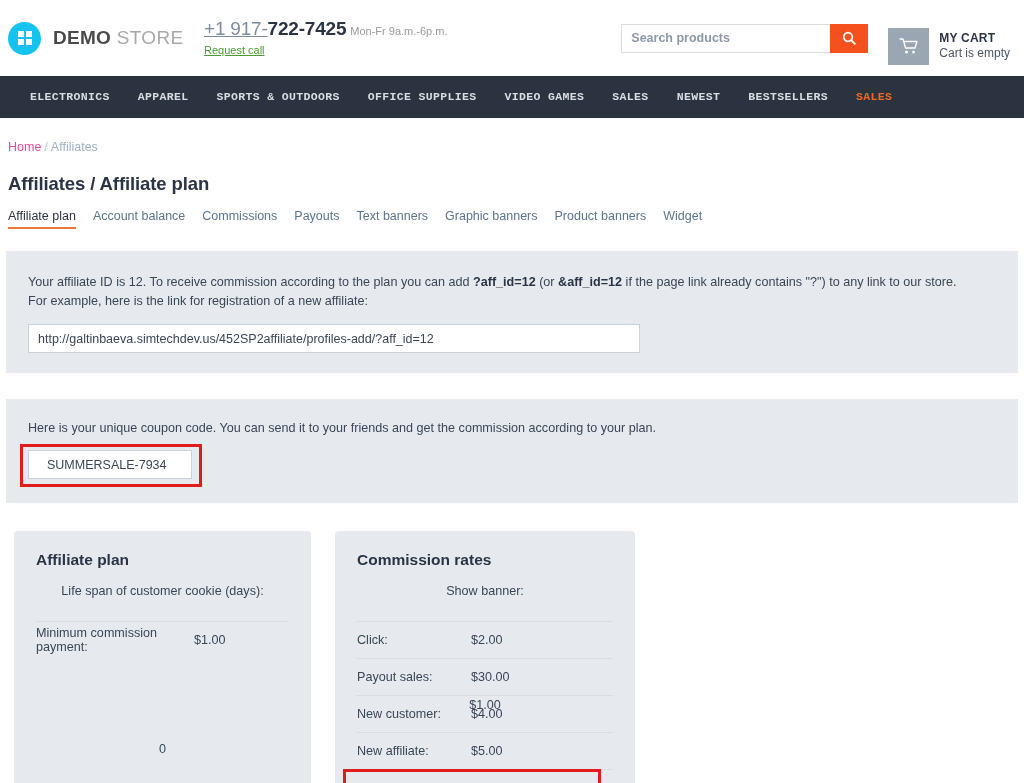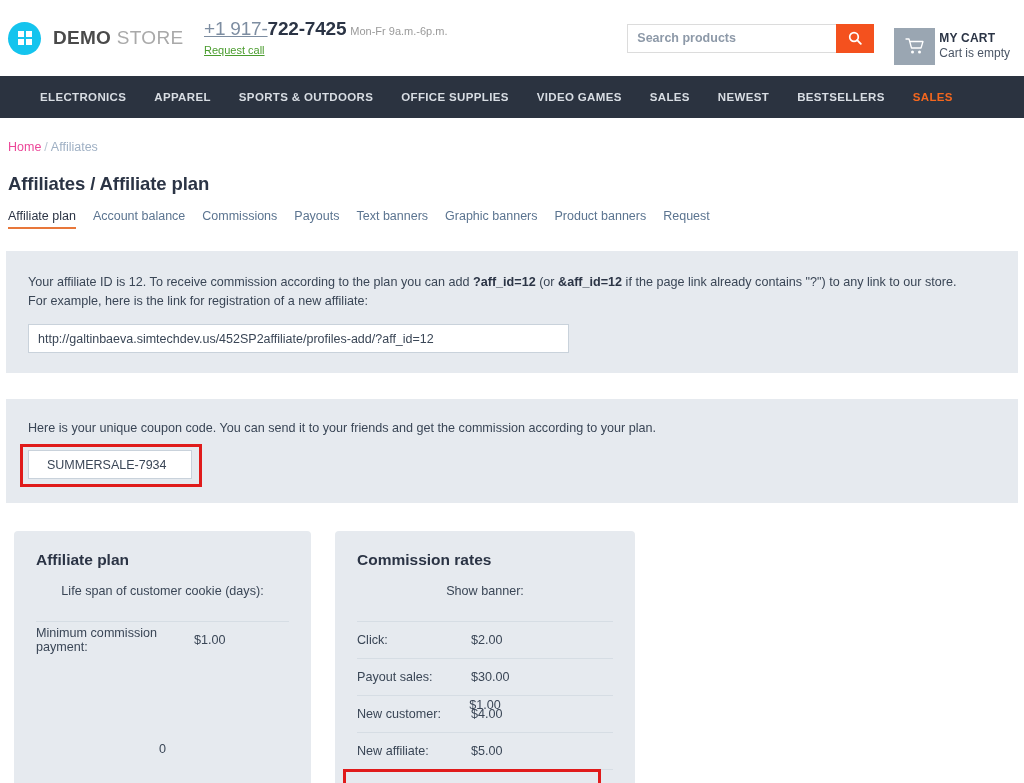--- a/index.html
+++ b/index.html
@@ -89,42 +89,43 @@
     background: #f4511e;
     border: none;
     cursor: pointer;
     display: flex;
     align-items: center;
     justify-content: center;
   }
   .cart-block {
     display: flex;
     align-items: center;
-    gap: 4px;
+    gap: 10px;
     margin-left: 20px;
     margin-top: 16px;
   }
   .cart-icon-box {
     width: 41px; height: 37px;
     background: #9aa6b2;
     display: flex;
     align-items: center;
     justify-content: center;
   }
   .cart-texts { line-height: 1.25; }
   .cart-title { font-size: 12px; font-weight: bold; color: #2b3445; letter-spacing: .2px; }
   .cart-sub { font-size: 12px; color: #4a5565; }
 
   
   .nav-bar {
     height: 42px;
     background: #2b3340;
     display: flex;
     align-items: center;
-    padding-left: 26px;
+    padding-left: 16px;
+    font-family: Liberation Mono, monospace;
   }
   .nav-item {
     font-size: 11.5px;
     font-weight: bold;
     color: #d8dde3;
     letter-spacing: .35px;
     padding: 0 14px;
     line-height: 42px;
     cursor: pointer;
     white-space: nowrap;
@@ -185,21 +186,21 @@
     font-size: 12.6px;
     color: #3a4656;
     line-height: 1.52;
     max-width: 940px;
   }
   .panel-text b { font-weight: bold; color: #2b3445; }
 
   .text-input {
     display: block;
     margin-top: 13px;
-    width: 541px;
+    width: 612px;
     height: 29px;
     background: #ffffff;
     border: 1px solid #c9d2db;
     padding: 6px 9px;
     font-size: 12.5px;
     color: #3a4656;
     font-family: "Liberation Sans", sans-serif;
     outline: none;
   }
   .coupon-wrap {
@@ -342,21 +343,21 @@
   <div class="page-title">Affiliates / Affiliate plan</div>
 
   <div class="tabs" id="tab-bar">
       <div class="tab active">Affiliate plan</div>
       <div class="tab">Account balance</div>
       <div class="tab">Commissions</div>
       <div class="tab">Payouts</div>
       <div class="tab">Text banners</div>
       <div class="tab">Graphic banners</div>
       <div class="tab">Product banners</div>
-      <div class="tab">Request</div>
+      <div class="tab">Widget</div>
     </div>
 
   <div class="panel first">
     <div class="panel-text">
       <span>Your affiliate ID is 12. To receive commission according to the plan you can add </span><b>?aff_id=12</b><span> (or </span><b>&amp;aff_id=12</b><span> if the page link already contains "?") to any link to our store. For example, here is the link for registration of a new affiliate:</span>
     </div>
     <input class="text-input" type="text" value="http://galtinbaeva.simtechdev.us/452SP2affiliate/profiles-add/?aff_id=12" style="">
   </div>
 
   <div class="panel second">

